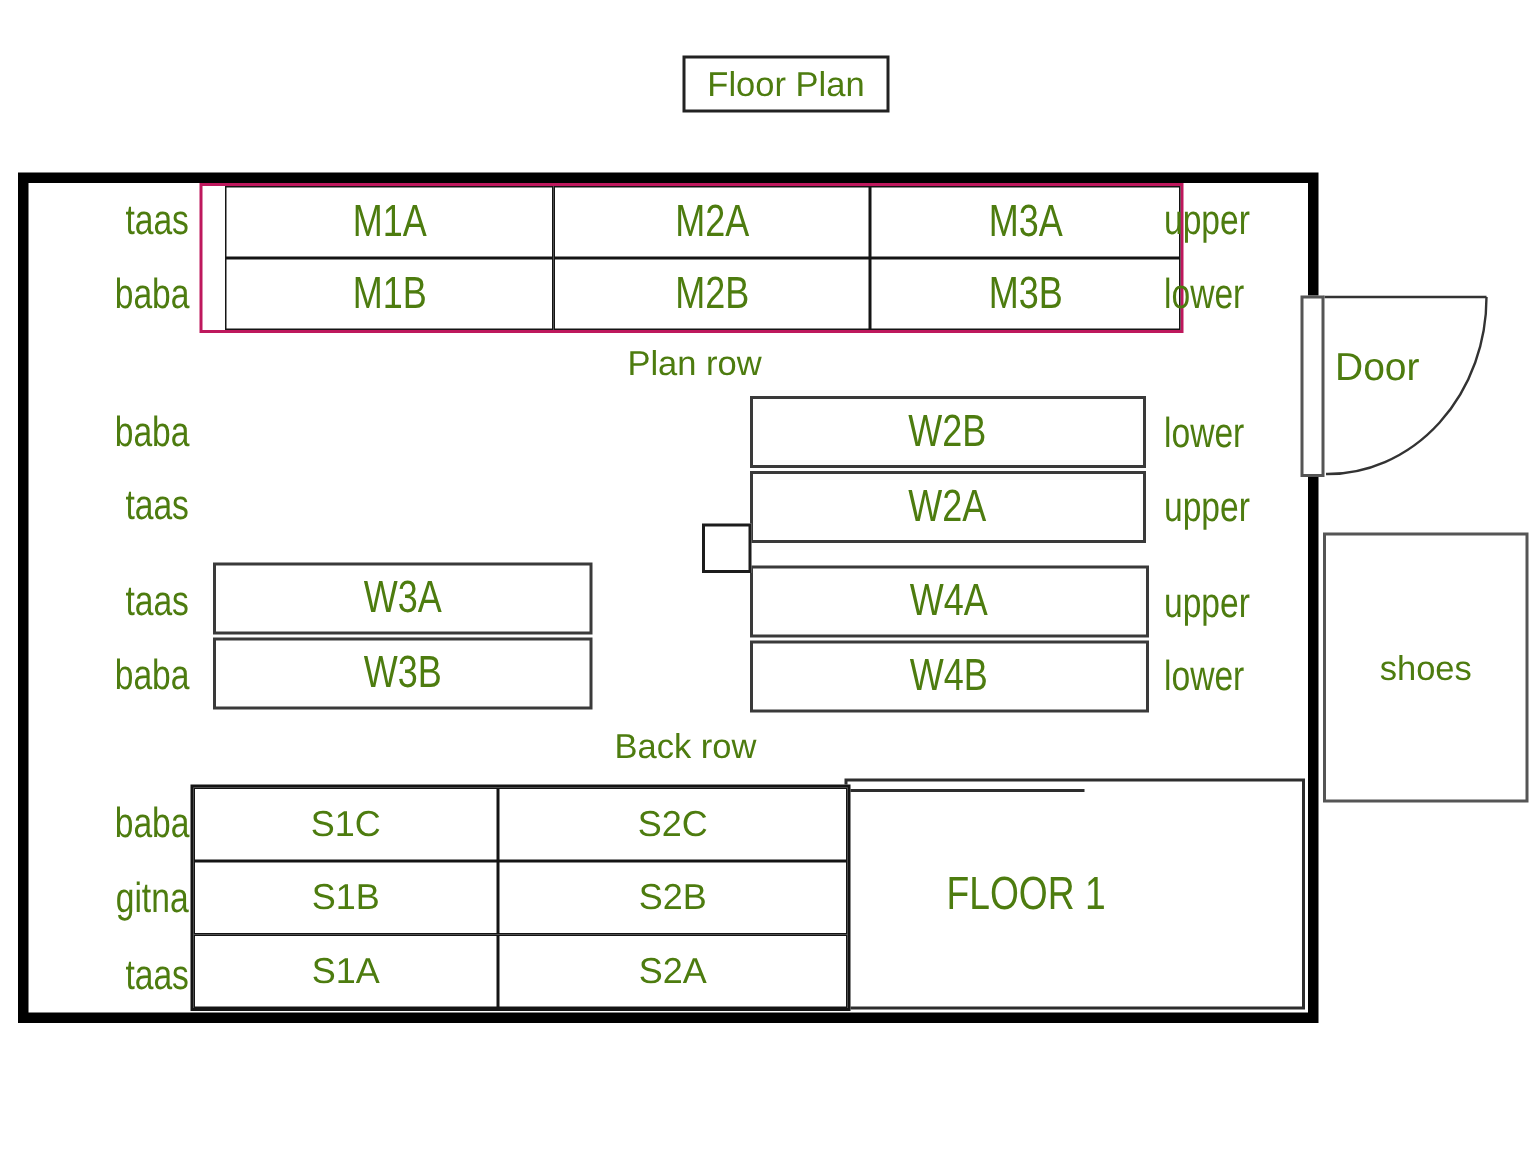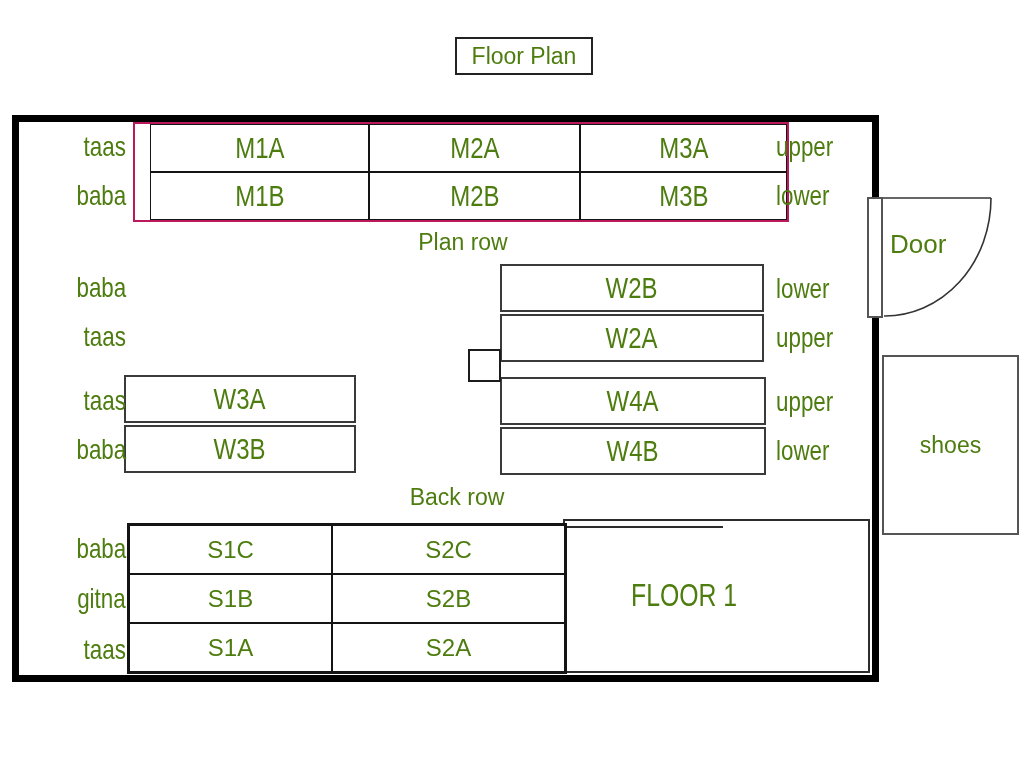--- a/index.html
+++ b/index.html
@@ -148,21 +148,21 @@
       </div>
     <div class="w-cell">
         <span class="cx">W2A</span>
       </div>
   </div>
   <div class="abs r-label" style="top:272px;"><span class="cx cx-l">lower</span></div>
   <div class="abs r-label" style="top:321px;"><span class="cx cx-l">upper</span></div>
 
   <div class="abs connector"></div>
 
-  <div class="abs w-block" style="left:124px; top:375px; width:232px;">
+  <div class="abs w-block" style="left:142px; top:375px; width:253px;">
     <div class="w-cell">
         <span class="cx">W3A</span>
       </div>
     <div class="w-cell">
         <span class="cx">W3B</span>
       </div>
   </div>
   <div class="abs l-label" style="top:384px;"><span class="cx cx-r">taas</span></div>
   <div class="abs l-label" style="top:433px;"><span class="cx cx-r">baba</span></div>
 

